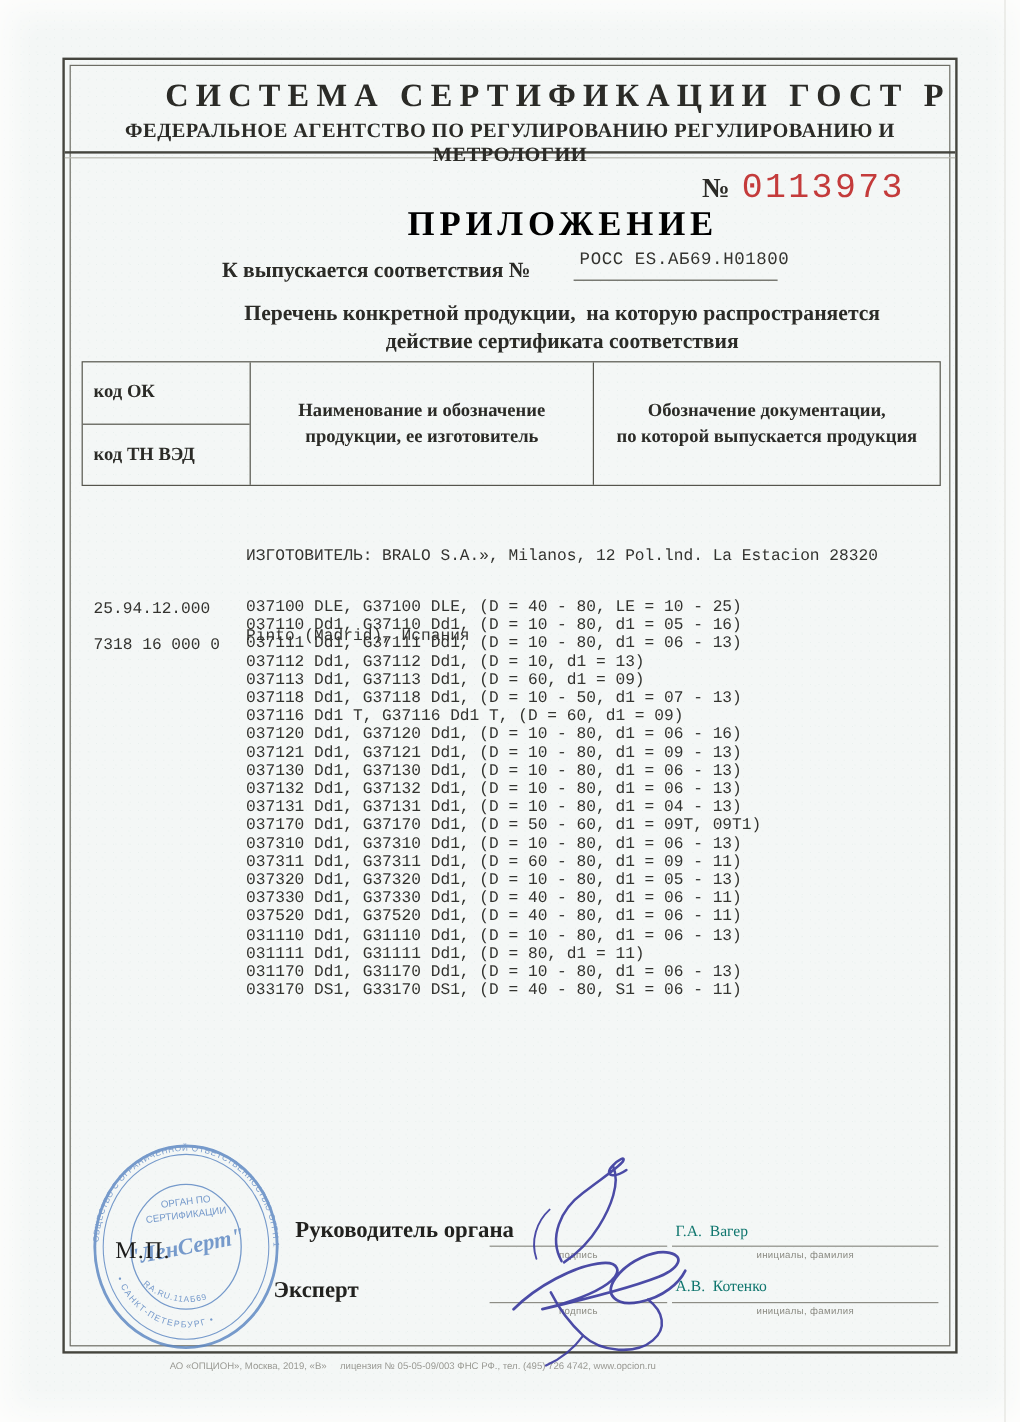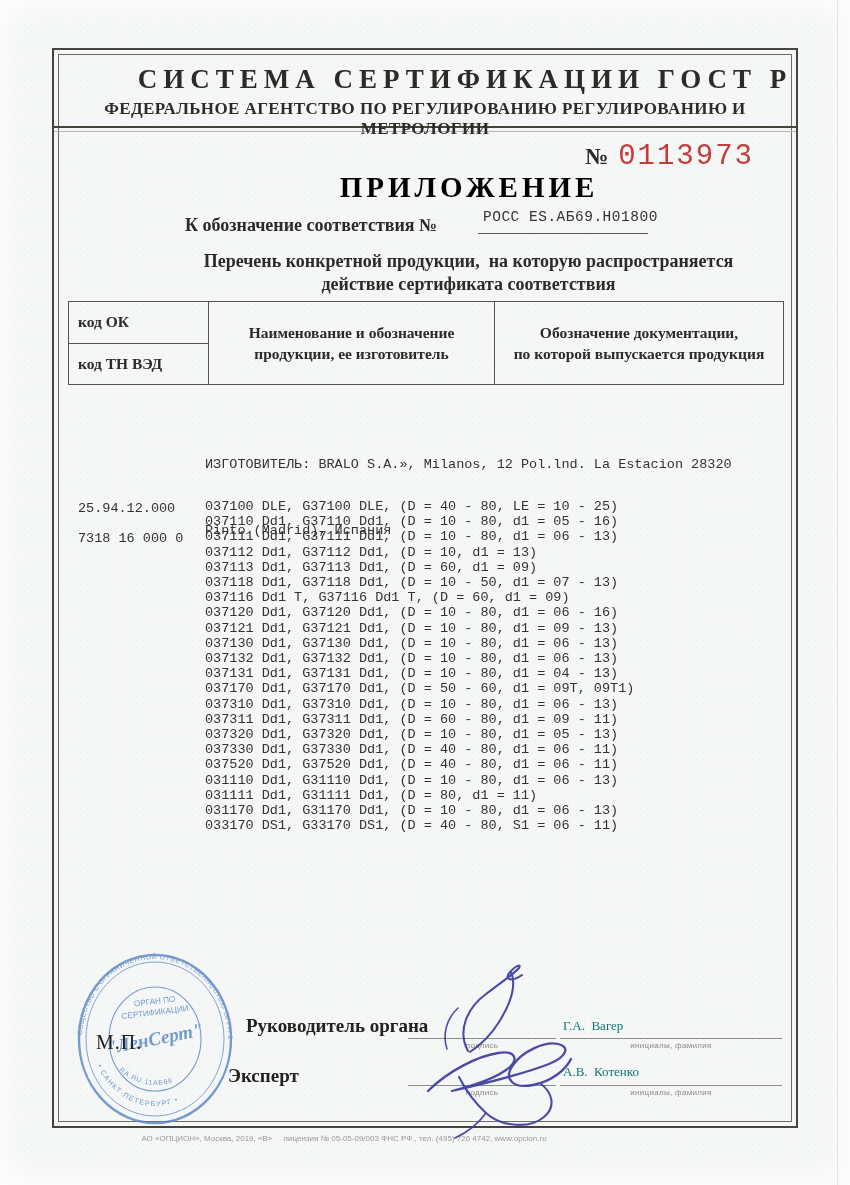--- a/index.html
+++ b/index.html
@@ -54,21 +54,21 @@
     font-size:14.5px; letter-spacing:0.5px; color:#33332f; white-space:pre;
   }
   .cert-underline { left:478px; top:233px; width:170px; height:1px; background:#5a5a52; }
 
   .subtitle { left:60px; width:817px; text-align:center; font-size:18px; font-weight:bold; color:#2b2b27; white-space:pre; }
   .subtitle.l1 { top:251px; }
   .subtitle.l2 { top:274px; }
 
   
   .spec-table {
-    left:68px; top:301px; width:716px; height:84px;
+    left:68px; top:301px; width:716px; height:104px;
     border:1px solid #55554d;
     display:grid; grid-template-columns:140px 286px 1fr;
     font-size:15.5px; font-weight:600; color:#2b2b27;
   }
   .spec-table .c1 { border-right:1px solid #55554d; display:flex; flex-direction:column; }
   .spec-table .c1 > div { flex:1; display:flex; align-items:center; padding-left:9px; }
   .spec-table .c1 > div:first-child { border-bottom:1px solid #55554d; }
   .spec-table .c2 { border-right:1px solid #55554d; }
   .spec-table .c2, .spec-table .c3 {
     display:flex; flex-direction:column; align-items:center; justify-content:center; line-height:21px;
@@ -124,21 +124,21 @@
 <div class="abs system-title">СИСТЕМА СЕРТИФИКАЦИИ ГОСТ Р</div>
 <div class="abs agency-title">ФЕДЕРАЛЬНОЕ АГЕНТСТВО ПО РЕГУЛИРОВАНИЮ РЕГУЛИРОВАНИЮ И МЕТРОЛОГИИ</div>
 
 <div class="abs form-number">
   <span class="prefix">№</span>
   <span class="value">0113973</span>
 </div>
 
 <div class="abs appendix-title">ПРИЛОЖЕНИЕ</div>
 
-<div class="abs cert-label">К обозначение соответствия №</div>
+<div class="abs cert-label">К выпускается соответствия №</div>
 <div class="abs cert-number mono">РОСС ES.АБ69.Н01800</div>
 <div class="abs cert-underline"></div>
 
 <div class="abs subtitle l1">Перечень конкретной продукции,  на которую распространяется</div>
 <div class="abs subtitle l2">действие сертификата соответствия</div>
 
 <div class="abs spec-table">
   <div class="c1">
     <div>код ОК</div>
     <div>код ТН ВЭД</div>

